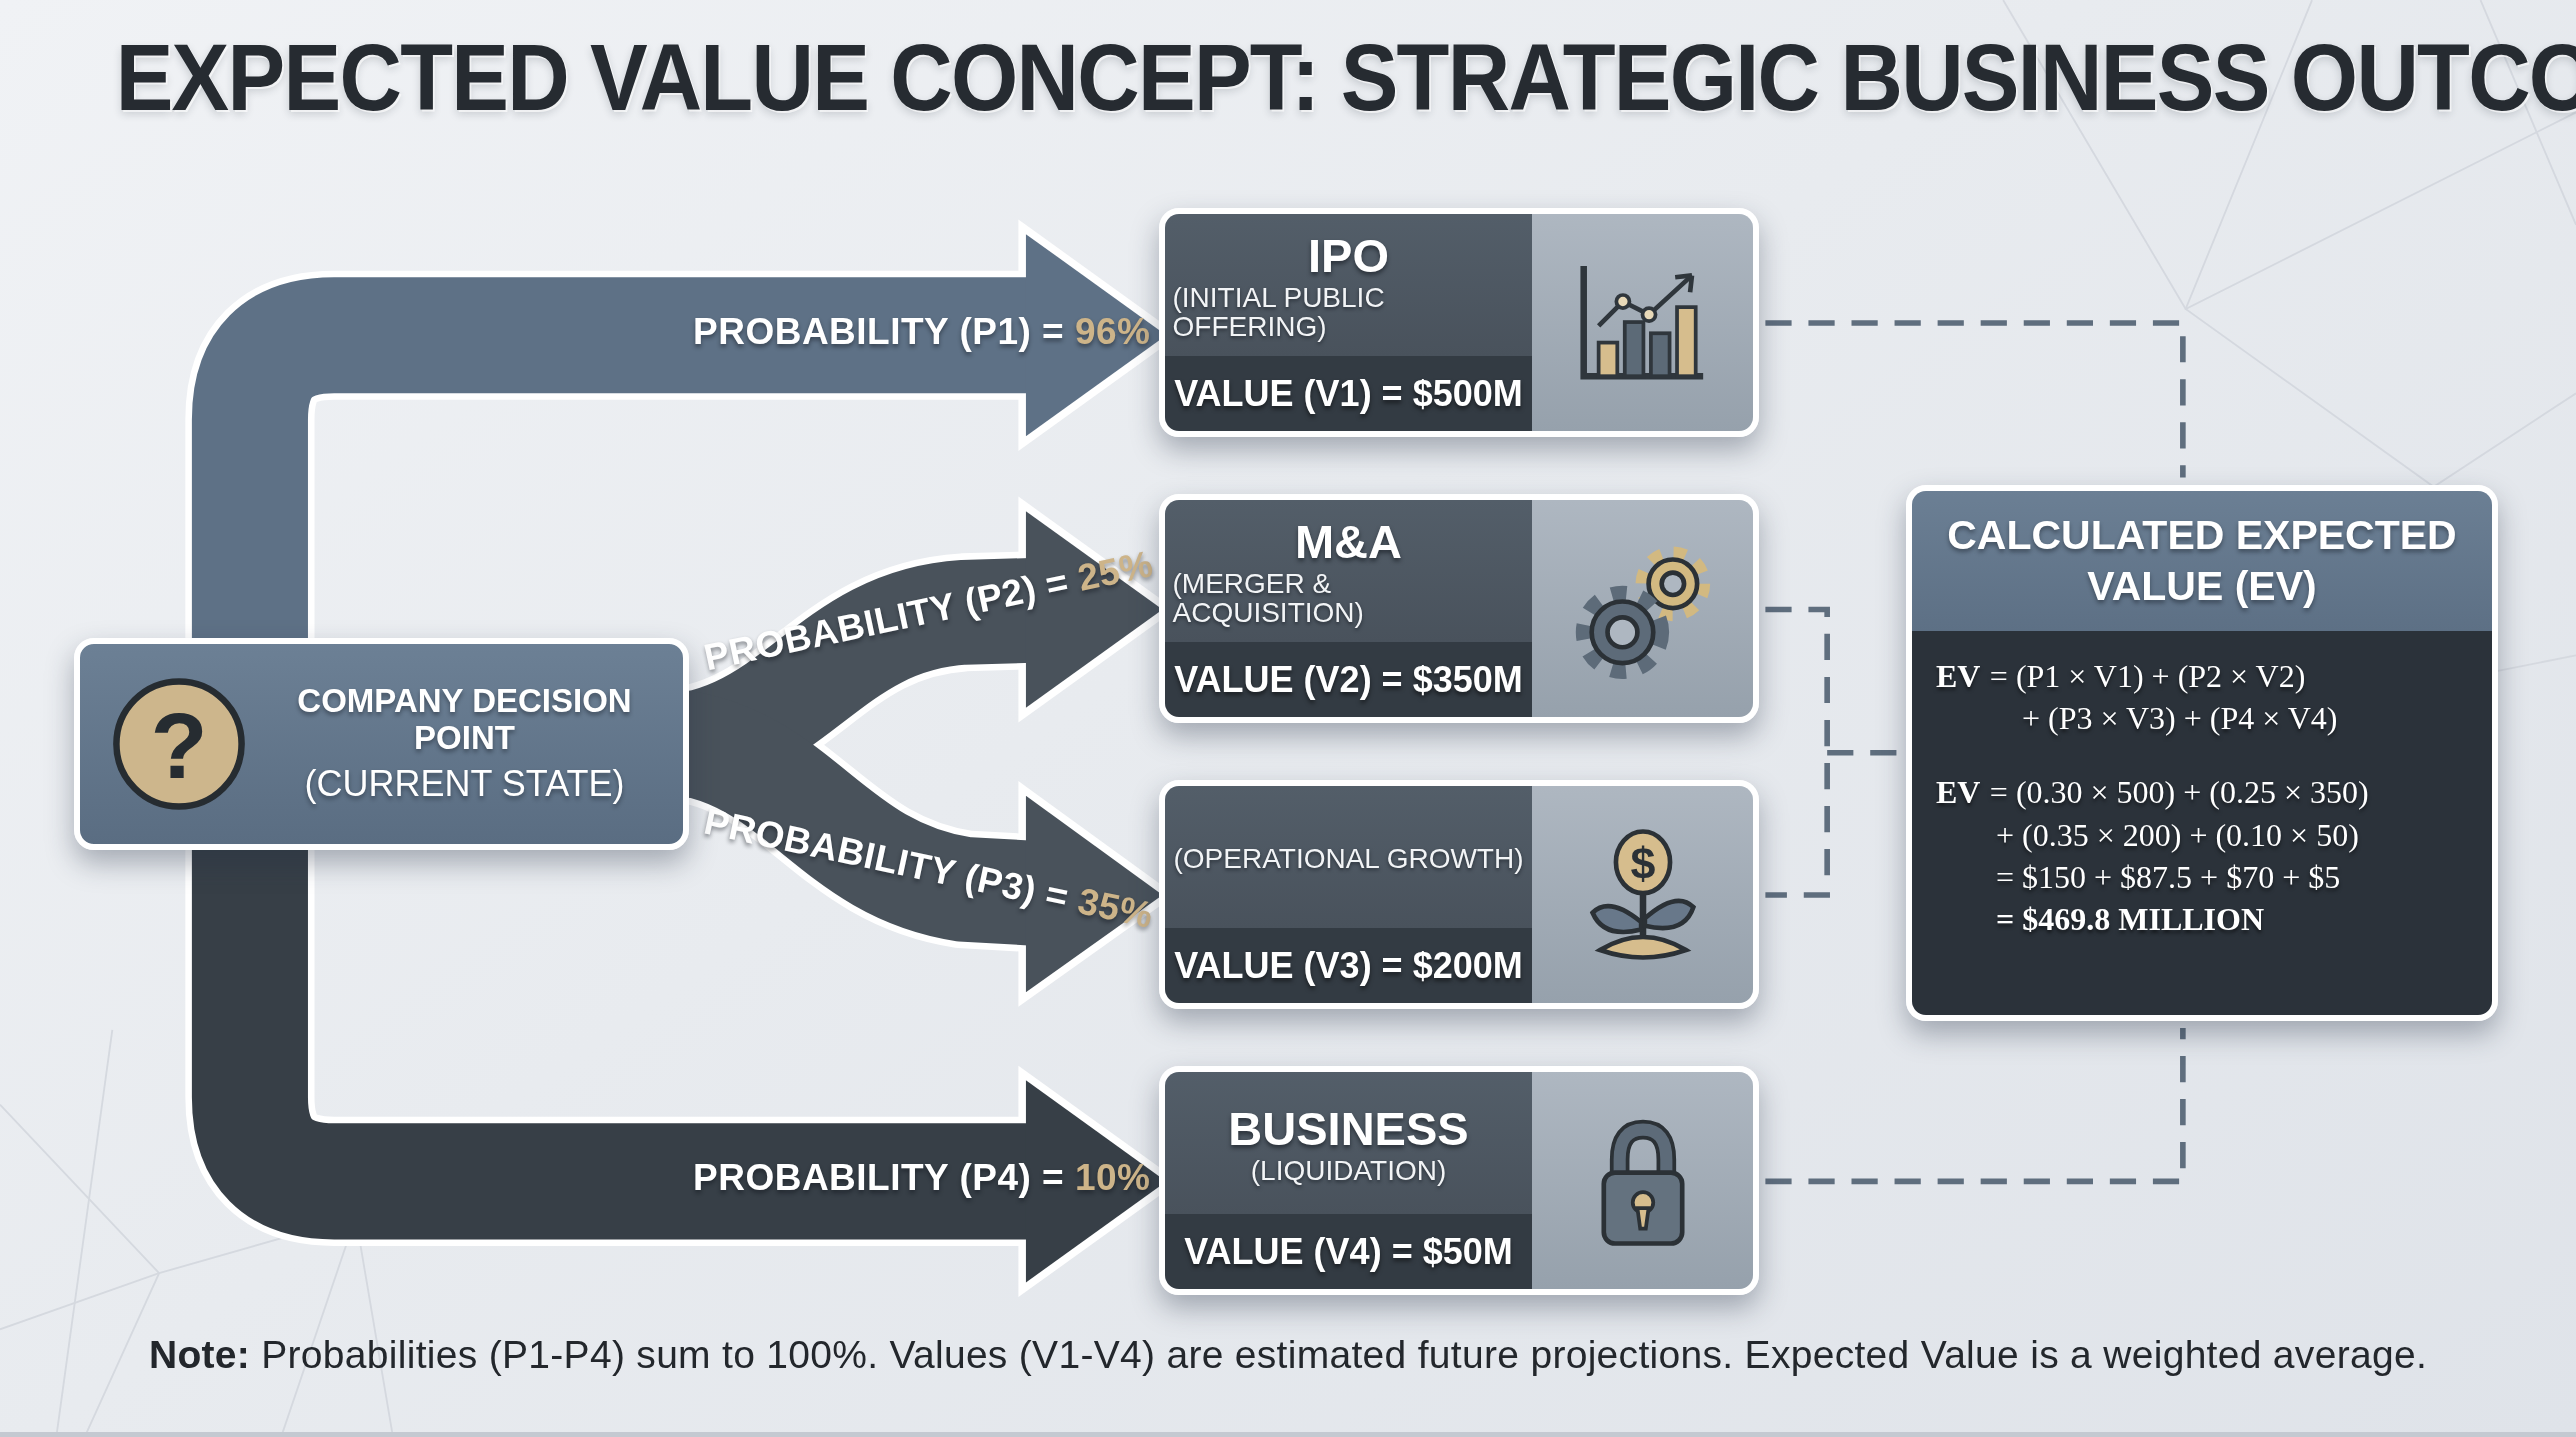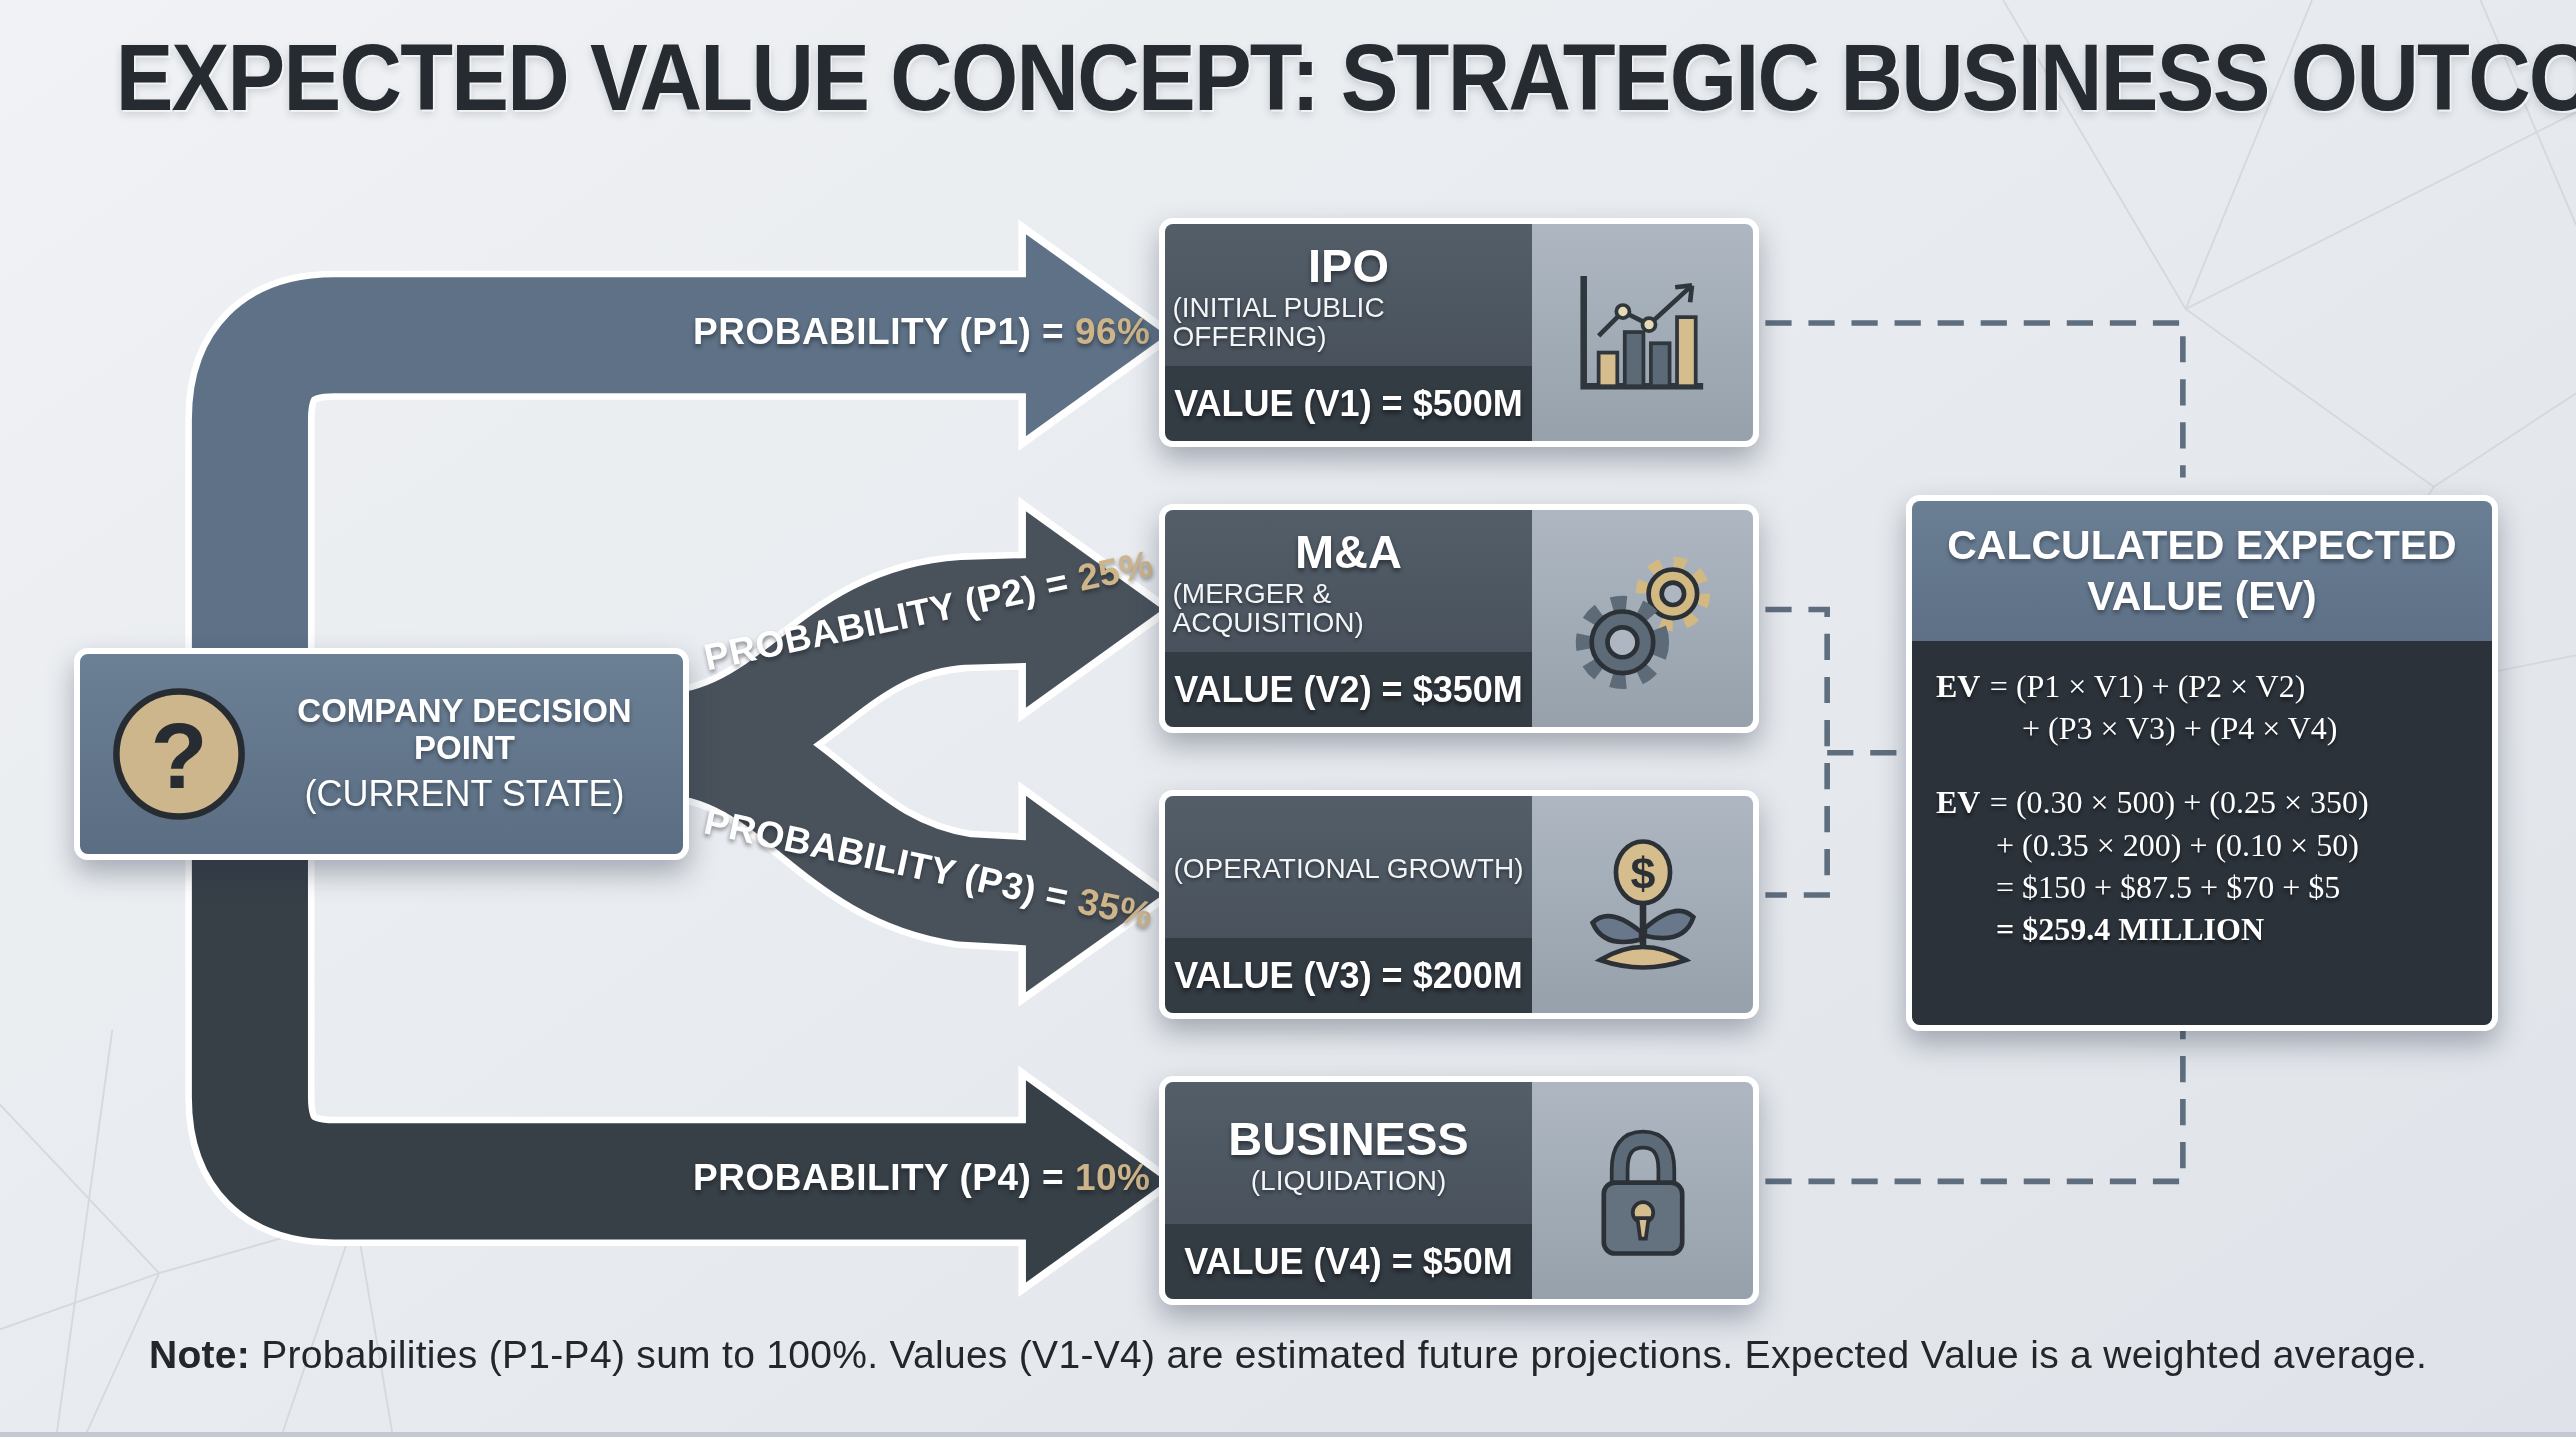--- a/index.html
+++ b/index.html
@@ -27,23 +27,22 @@
     position:absolute;width:440px;text-align:center;white-space:nowrap;
     font-size:37px;font-weight:bold;color:#ffffff;letter-spacing:0.5px;
     text-shadow:0 2.8px 4.7px rgba(10,15,22,.45);
   }
   .plabel .pct{color:#cdb489;}
   .p2rot{transform:rotate(-12deg);}
   .p3rot{transform:rotate(12deg);}
 
   
   .card{
-    position:absolute;border:6.6px solid #ffffff;border-radius:14px;overflow:hidden;
+    position:absolute;border:6.6px solid #ffffff;border-radius:20px;overflow:hidden;
     box-shadow:0 13px 28px rgba(35,45,65,.35);
-    margin-top:10px;
   }
 
   
   .decision{
     left:74px;top:638px;width:547px;height:200px;
     background:linear-gradient(180deg,#6c8095,#5a6d82);
     display:flex;align-items:center;gap:24px;padding:0 28px;
   }
   .decision .txt{flex:1;text-align:center;color:#fff;}
   .decision .t1{font-size:33px;font-weight:bold;line-height:1.12;text-shadow:0 2.8px 4.7px rgba(10,15,22,.4);}
@@ -263,21 +262,21 @@
       <div class="ev-line">
         <span class="ev-lead">EV</span><span>= (P1 × V1) + (P2 × V2)</span>
       </div>
       <div class="ev-line indent1">+ (P3 × V3) + (P4 × V4)</div>
       <div class="ev-gap"></div>
       <div class="ev-line">
         <span class="ev-lead">EV</span><span>= (0.30 × 500) + (0.25 × 350)</span>
       </div>
       <div class="ev-line indent2">+ (0.35 × 200) + (0.10 × 50)</div>
       <div class="ev-line indent2">= $150 + $87.5 + $70 + $5</div>
-      <div class="ev-line indent2 ev-final">= $259.4 MILLION</div>
+      <div class="ev-line indent2 ev-final">= $469.8 MILLION</div>
     </div>
   </div>
 
   <div class="note">
     <b>Note:</b><span> Probabilities (P1-P4) sum to 100%. Values (V1-V4) are estimated future projections. Expected Value is a weighted average.</span>
   </div>
 
 </div>
 
 

